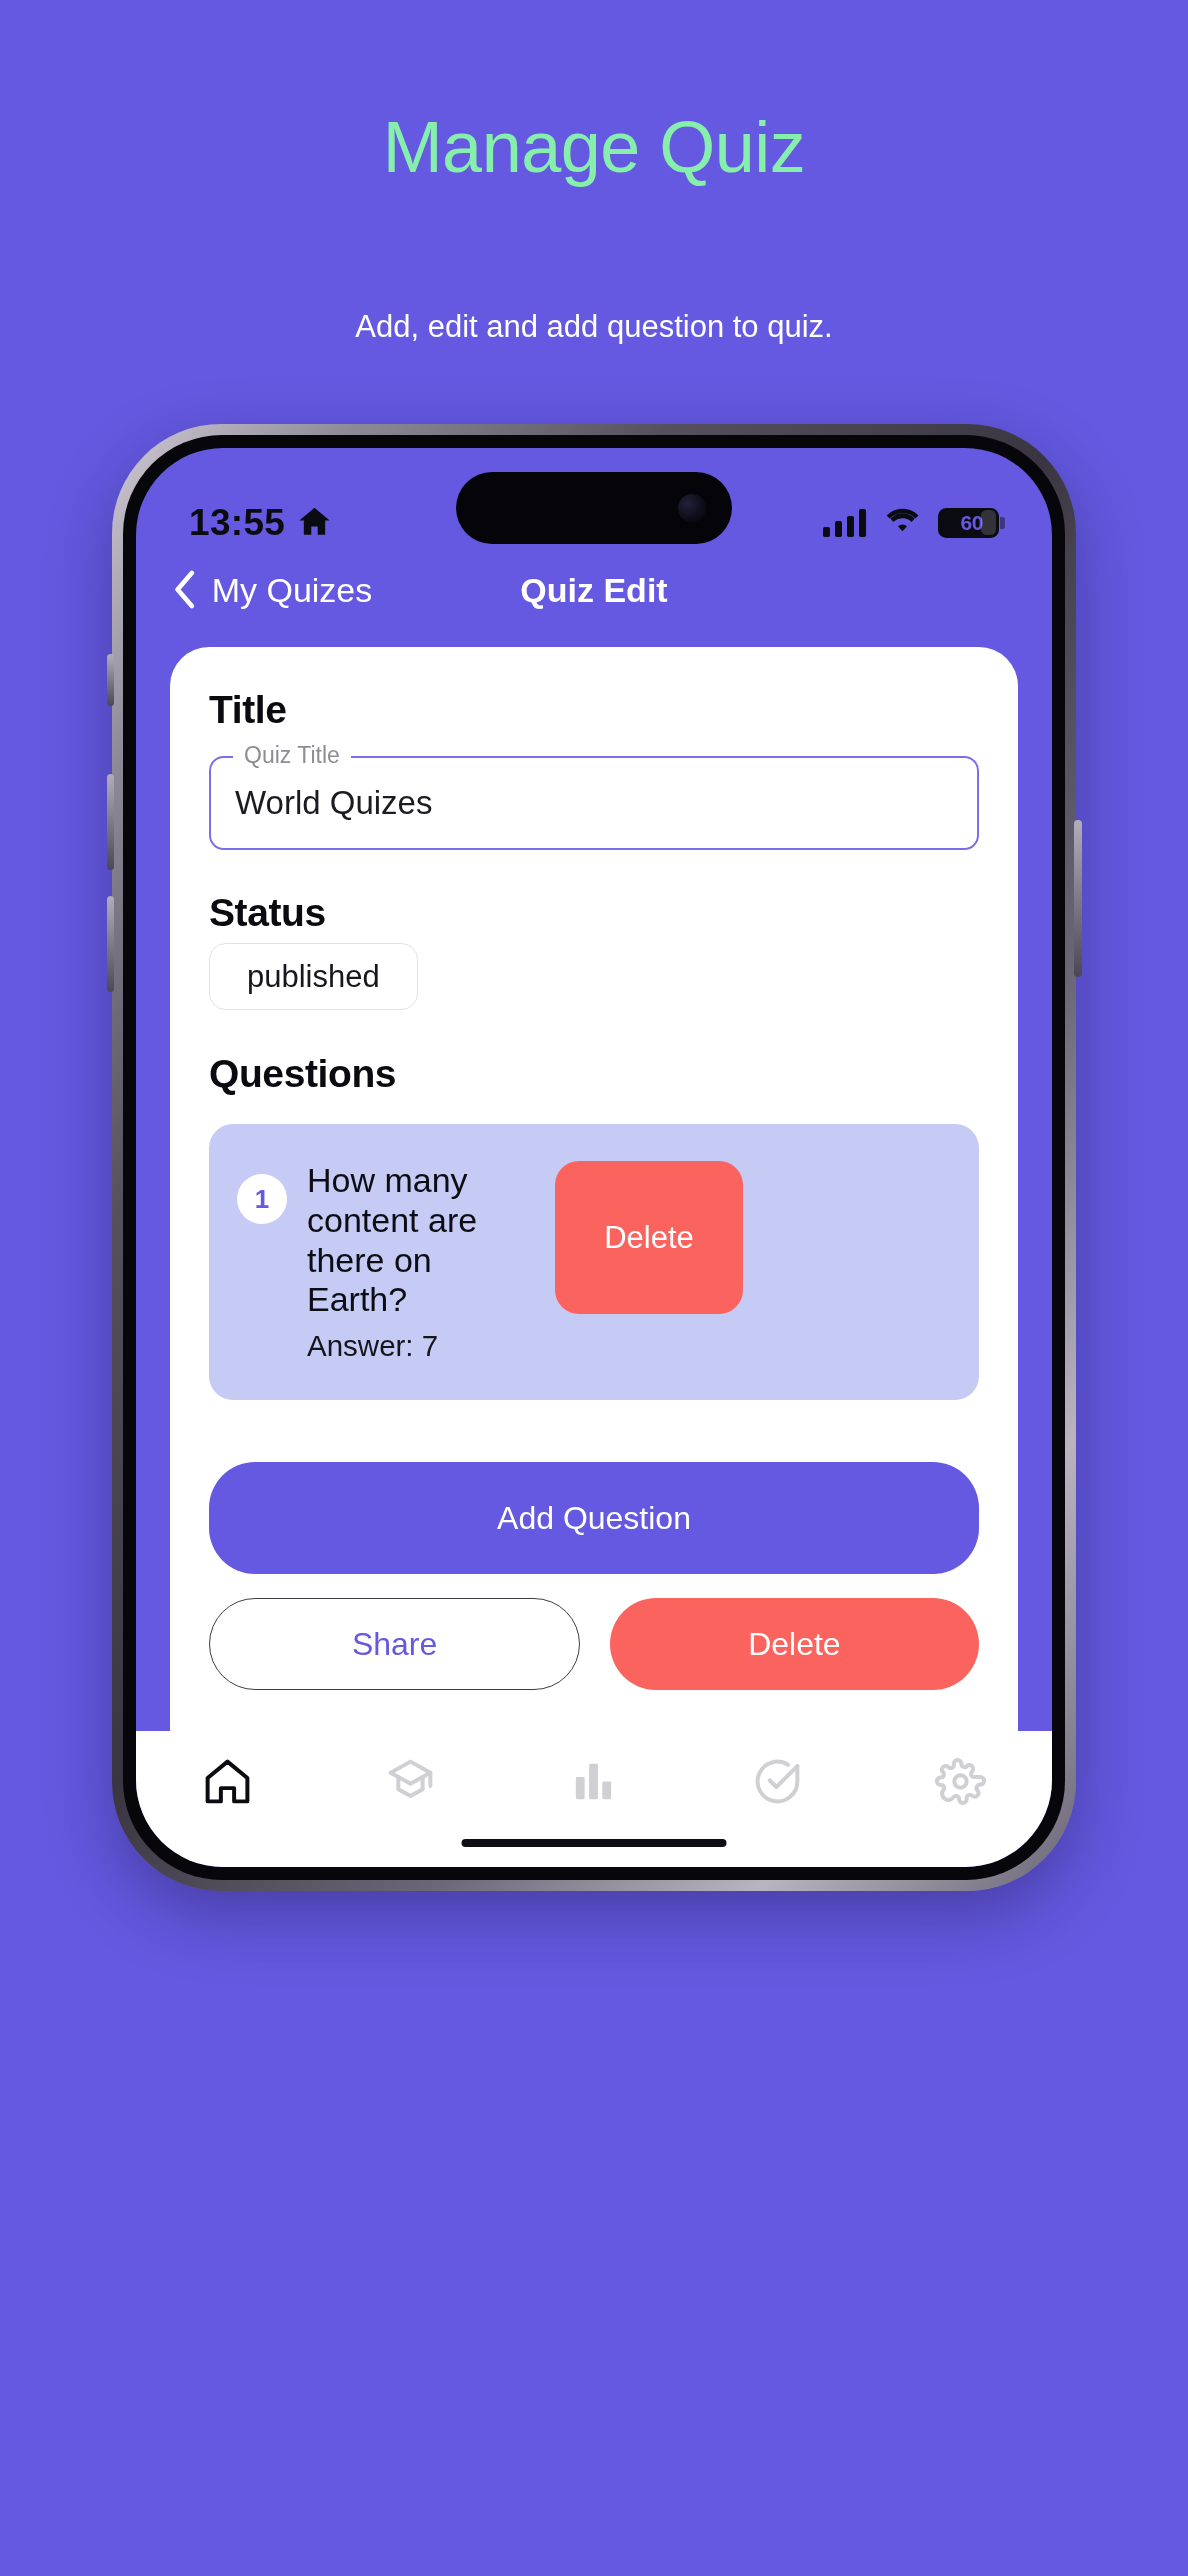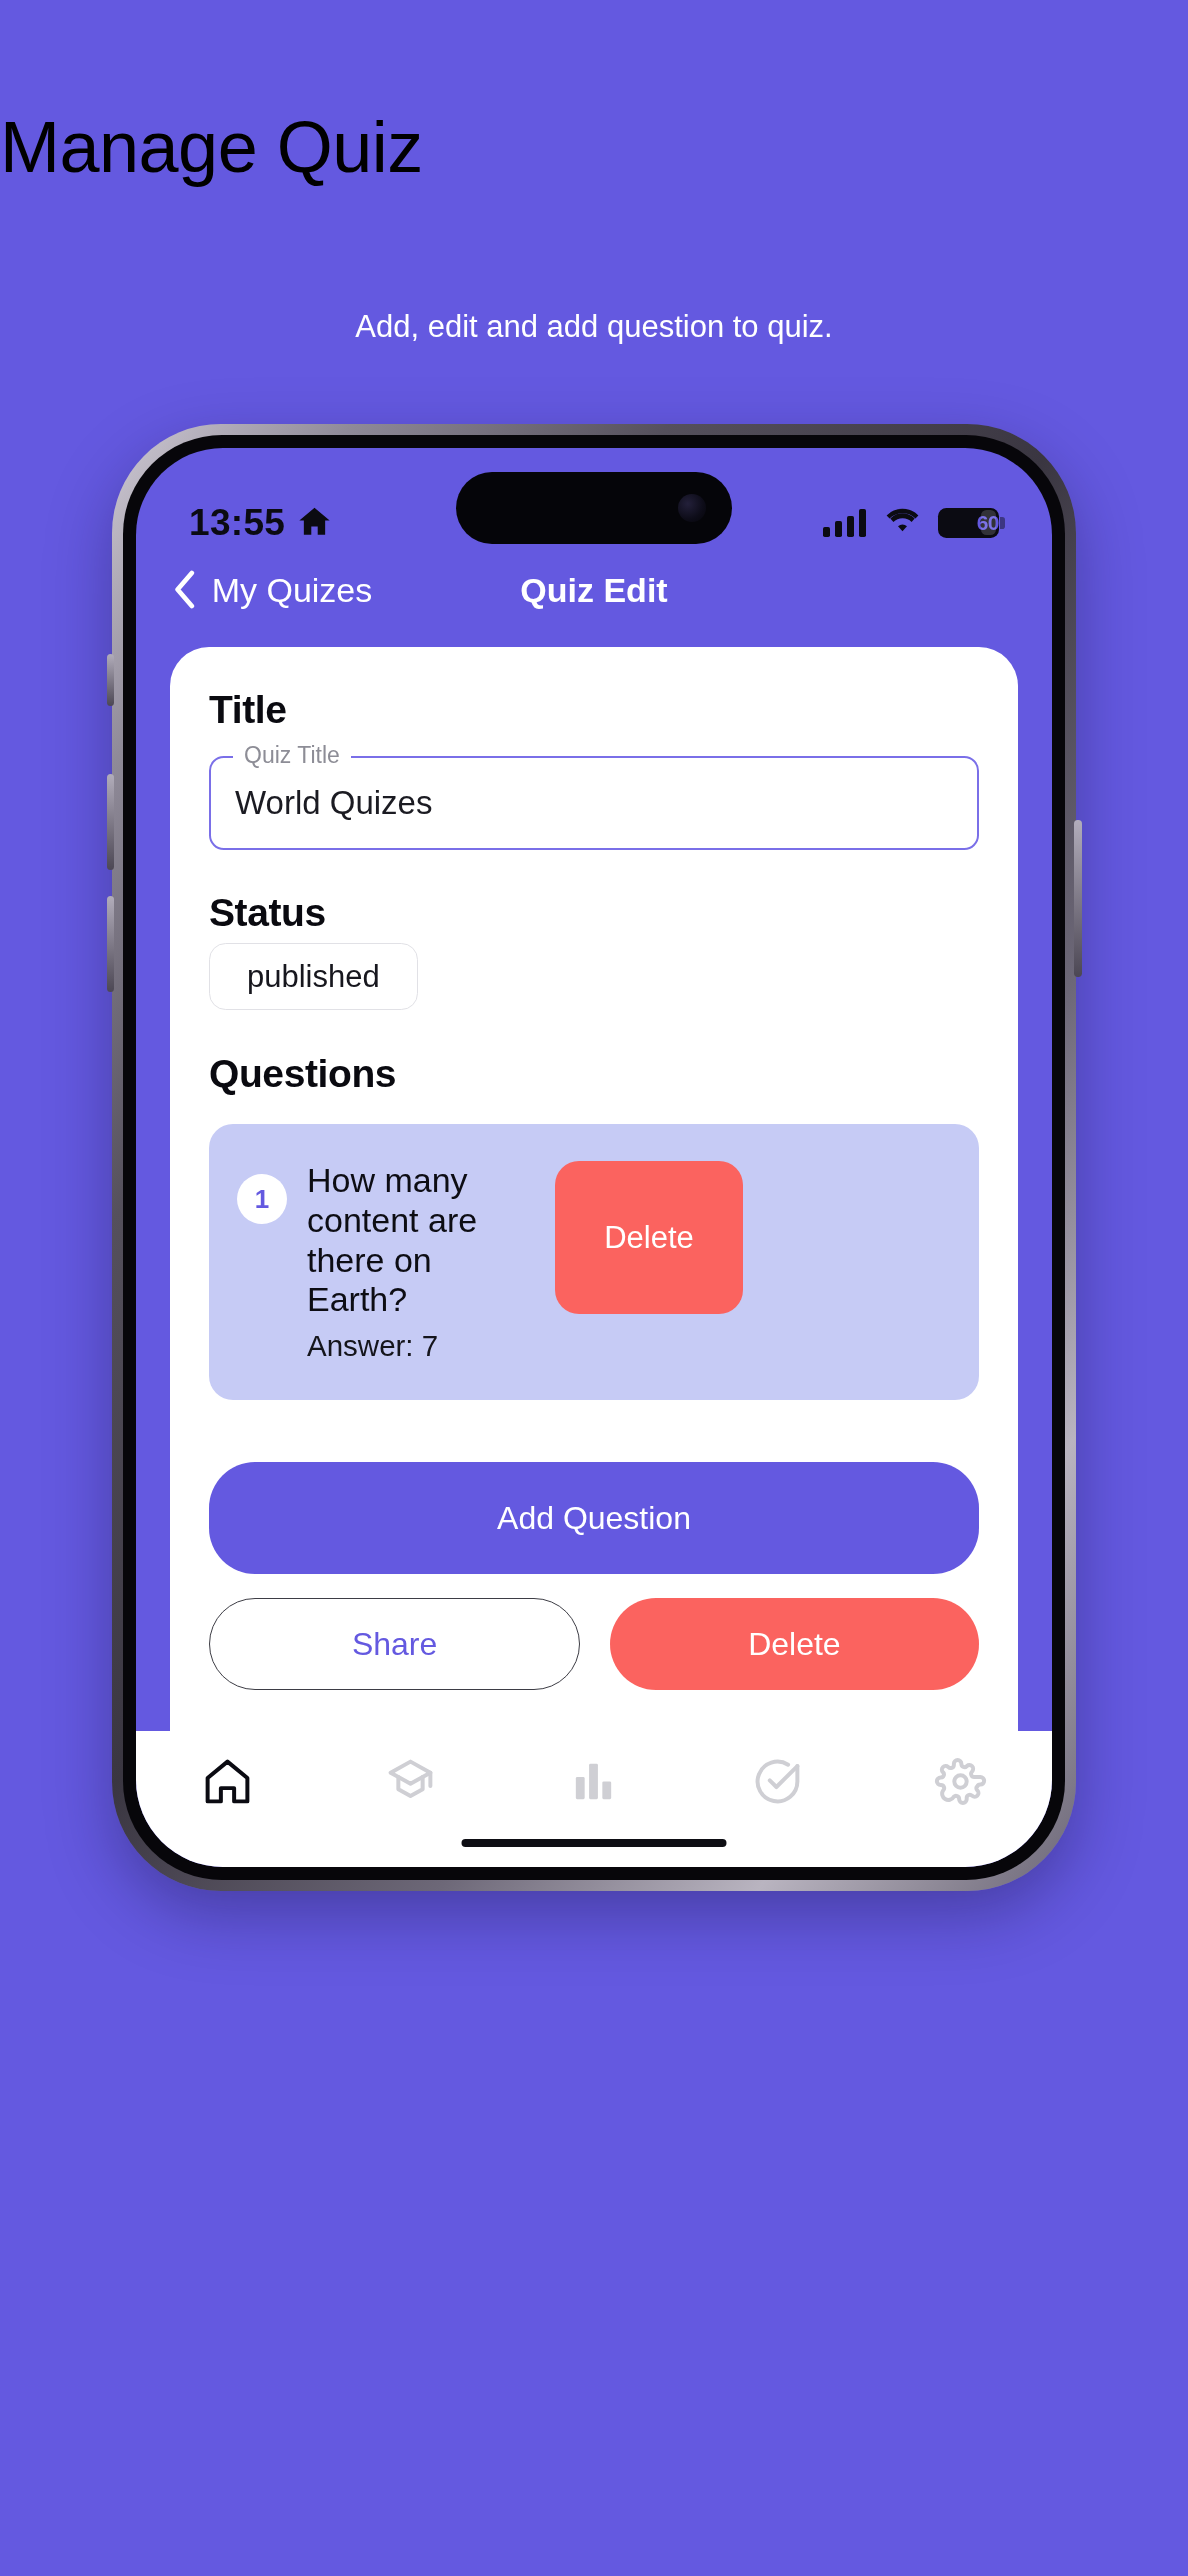--- a/index.html
+++ b/index.html
@@ -6,21 +6,21 @@
   html,body{
     width:1188px; height:2576px; overflow:hidden;
     background:#6459e0;
     font-family:"Liberation Sans", sans-serif;
   }
   #stage{ position:relative; width:1188px; height:2576px; background:#6459e0; }
 
   
   .promo-title{
     position:absolute; left:0; top:111px; width:1188px;
-    text-align:left; color:#000000;
+    text-align:center; color:#86efac;
     font-size:72px; font-weight:400; letter-spacing:-0.5px;
     line-height:1;
   }
   .promo-sub{
     position:absolute; left:0; top:309px; width:1188px;
     text-align:center; color:#ffffff;
     font-size:31px; font-weight:400;
   }
 
   
@@ -73,21 +73,21 @@
   
   .signal{ display:flex; align-items:flex-end; gap:4.6px; height:28px; }
   .signal i{ display:block; width:7.4px; background:#0b0b12; border-radius:1.8px; }
   .signal i:nth-child(1){ height:10px; }
   .signal i:nth-child(2){ height:15.7px; }
   .signal i:nth-child(3){ height:21px; }
   .signal i:nth-child(4){ height:28px; }
 
   .battery{
     position:relative; width:61px; height:30px; border-radius:8.3px;
-    background:#0b0b12; display:flex; align-items:center; justify-content:flex-end;
+    background:#0b0b12; display:flex; align-items:center; justify-content:center;
     padding-left:6.4px;
   }
   .battery .lvl{
     color:#6459e0; font-size:21px; font-weight:700; letter-spacing:-0.5px;
   }
   .battery::after{
     content:""; position:absolute; right:-5.5px; top:50%; transform:translateY(-50%);
     width:4.6px; height:12px; border-radius:0 2.8px 2.8px 0; background:rgba(11,11,18,.45);
   }
   .battery .fill{

